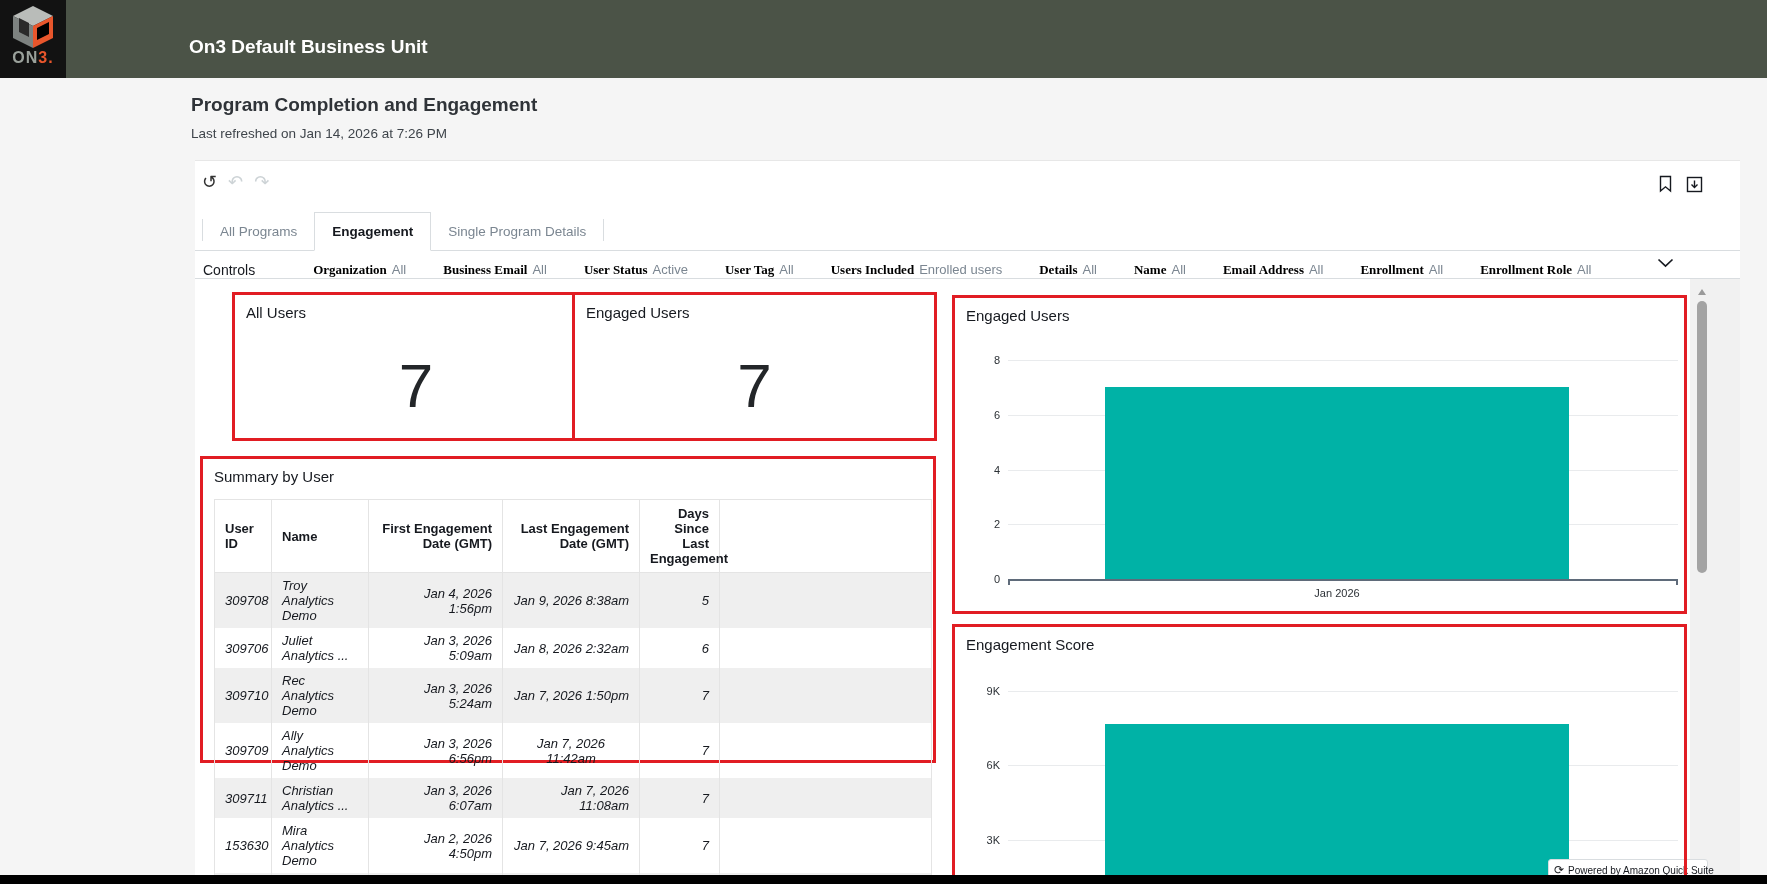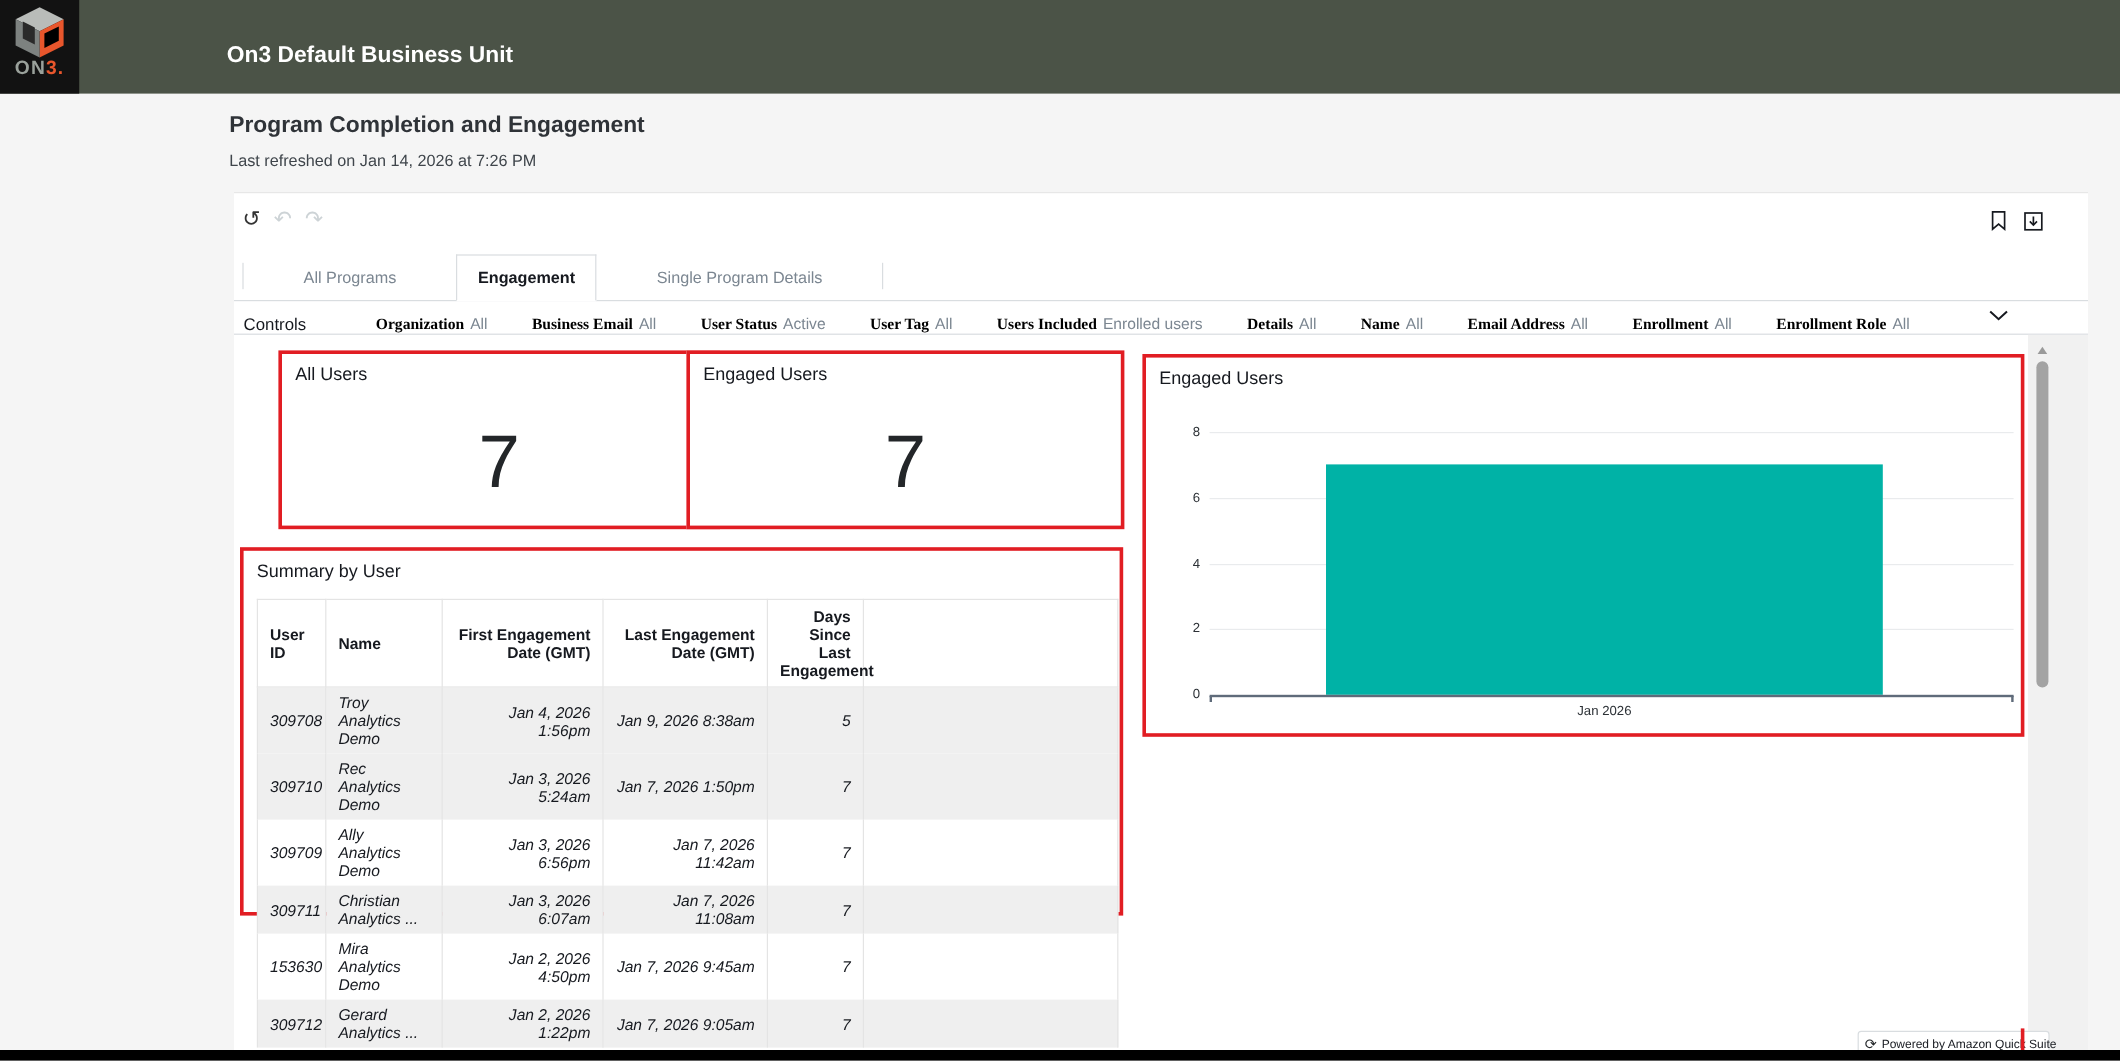--- a/index.html
+++ b/index.html
@@ -21,21 +21,21 @@
   .page-subtitle { position:absolute; left:191px; top:126px; font-size:13.5px; color:#3f454b; }
 
   
   .panel { position:absolute; left:195px; top:160px; width:1545px; height:715px; background:#fff; border-top:1px solid #e7e7e7; }
 
   .tb-left { position:absolute; left:7px; top:12px; display:flex; gap:11px; align-items:center; }
   .tb-right { position:absolute; right:37px; top:14px; display:flex; gap:13px; align-items:center; }
   .tb-icon { font-size:18px; line-height:18px; color:#333; cursor:pointer; }
   .tb-icon.disabled { color:#cdd3d6; }
 
-  .tabbar { position:absolute; left:0; top:49px; width:100%; height:41px; border-bottom:1px solid #d9dde0; display:flex; align-items:flex-end; padding-left:7px;gap:33px; }
+  .tabbar { position:absolute; left:0; top:49px; width:100%; height:41px; border-bottom:1px solid #d9dde0; display:flex; align-items:flex-end; padding-left:7px; }
   .tab-div { width:1px; height:22px; background:#d9dde0; margin-bottom:9px; }
   .tab { font-size:13.5px; color:#7b8691; padding:11px 17px; cursor:pointer; }
   .tab.active { color:#16191f; font-weight:bold; background:#fff; border:1px solid #d9dde0; border-bottom:1px solid #fff; margin-bottom:-1px; }
 
   .controls { position:absolute; left:0; top:90px; width:100%; height:28px; border-bottom:1px solid #d9dde0; display:flex; align-items:flex-end; padding-left:8px; font-size:13px; }
   .controls-label { font-size:14px; color:#16191f; margin-right:58px; }
   .filters { display:flex; gap:37px; align-items:center; }
   .filter { white-space:nowrap; cursor:pointer; }
   .filter b { color:#000000; font-weight:bold;font-family:Liberation Serif, serif; }
   .filter .val { color:#7b8691; margin-left:5px; }
@@ -187,33 +187,41 @@
             </thead>
           <tbody>
               <tr class="stripe">
                 <td style="text-align: left;">309708</td>
                 <td style="text-align: left;">Troy Analytics Demo</td>
                 <td style="text-align: right;">Jan 4, 2026 1:56pm</td>
                 <td style="text-align: right;">Jan 9, 2026 8:38am</td>
                 <td style="text-align: right;">5</td>
                 <td style="text-align: left;"></td>
               </tr>
+              <tr class="">
+                <td style="text-align: left;">309706</td>
+                <td style="text-align: left;">Juliet Analytics ...</td>
+                <td style="text-align: right;">Jan 3, 2026 5:09am</td>
+                <td style="text-align: right;">Jan 8, 2026 2:32am</td>
+                <td style="text-align: right;">6</td>
+                <td style="text-align: left;"></td>
+              </tr>
               <tr class="stripe">
                 <td style="text-align: left;">309710</td>
                 <td style="text-align: left;">Rec Analytics Demo</td>
                 <td style="text-align: right;">Jan 3, 2026 5:24am</td>
                 <td style="text-align: right;">Jan 7, 2026 1:50pm</td>
                 <td style="text-align: right;">7</td>
                 <td style="text-align: left;"></td>
               </tr>
               <tr class="">
                 <td style="text-align: left;">309709</td>
                 <td style="text-align: left;">Ally Analytics Demo</td>
                 <td style="text-align: right;">Jan 3, 2026 6:56pm</td>
-                <td style="text-align: right;">Jan 7, 2026 11:42am</td>
+                <td style="text-align: center;">Jan 7, 2026 11:42am</td>
                 <td style="text-align: right;">7</td>
                 <td style="text-align: left;"></td>
               </tr>
               <tr class="stripe">
                 <td style="text-align: left;">309711</td>
                 <td style="text-align: left;">Christian Analytics ...</td>
                 <td style="text-align: right;">Jan 3, 2026 6:07am</td>
                 <td style="text-align: right;">Jan 7, 2026 11:08am</td>
                 <td style="text-align: right;">7</td>
                 <td style="text-align: left;"></td>
@@ -250,20 +258,32 @@
           <div class="gridline" style="top: 50%;"></div>
           <div class="ytick" style="top: 50%;">4</div>
           <div class="gridline" style="top: 75%;"></div>
           <div class="ytick" style="top: 75%;">2</div>
           <div class="gridline axis" style="top: 100%;"></div>
           <div class="ytick" style="top: 100%;">0</div>
           <div class="bar" style="height: 87.5%; background: rgb(0, 178, 166);"></div>
         </div>
     </div>
 
+    <div class="card chart2">
+      <div class="card-title">Engagement Score</div>
+      <div class="plot">
+          <div class="gridline" style="top: 7.69231%;"></div>
+          <div class="ytick" style="top: 7.69231%;">9K</div>
+          <div class="gridline" style="top: 38.4615%;"></div>
+          <div class="ytick" style="top: 38.4615%;">6K</div>
+          <div class="gridline" style="top: 69.2308%;"></div>
+          <div class="ytick" style="top: 69.2308%;">3K</div>
+          <div class="bar" style="height: 78.7692%; background: rgb(0, 178, 166);"></div>
+        </div>
+    </div>
 
     <div class="badge">
       <span class="badge-glyph">⟳</span>
       <span>Powered by Amazon Quick Suite</span>
     </div>
     <div class="badge-redline"></div>
   </div>
 </div>
 
 <div class="bottom-strip"></div>

